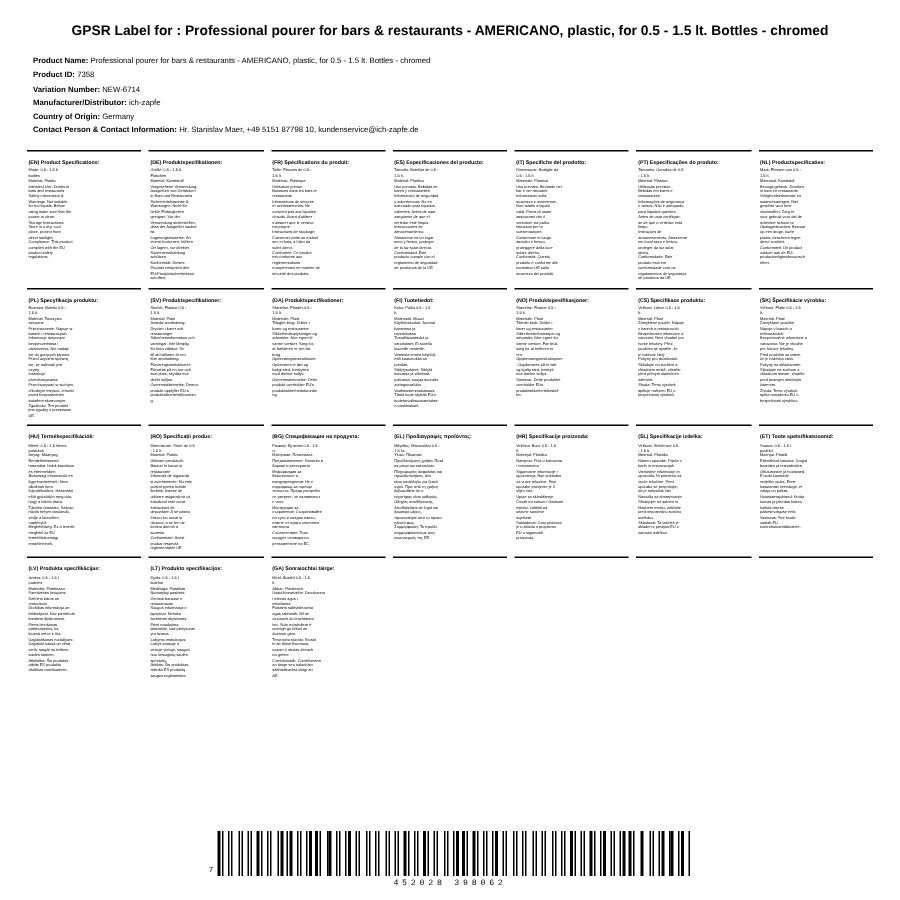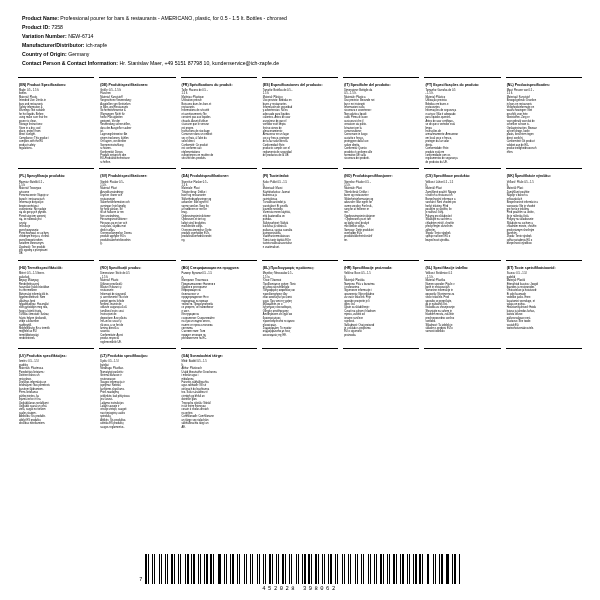--- a/index.html
+++ b/index.html
@@ -103,20 +103,21 @@
     font-family: "Liberation Mono", monospace;
     font-size: 5px;
     padding-bottom: 1px;
   }
 </style>
 </head>
 <body>
 
 <div class="page">
 
+  <div class="title">GPSR Label for : Professional pourer for bars &amp; restaurants - AMERICANO, plastic, for 0.5 - 1.5 lt. Bottles - chromed</div>
 
   <div class="meta">
     <div class="meta-row">
       <span class="meta-label">Product Name:</span>
       <span class="meta-value">Professional pourer for bars &amp; restaurants - AMERICANO, plastic, for 0.5 - 1.5 lt. Bottles - chromed</span>
     </div>
     <div class="meta-row">
       <span class="meta-label">Product ID:</span>
       <span class="meta-value">7358</span>
     </div>

